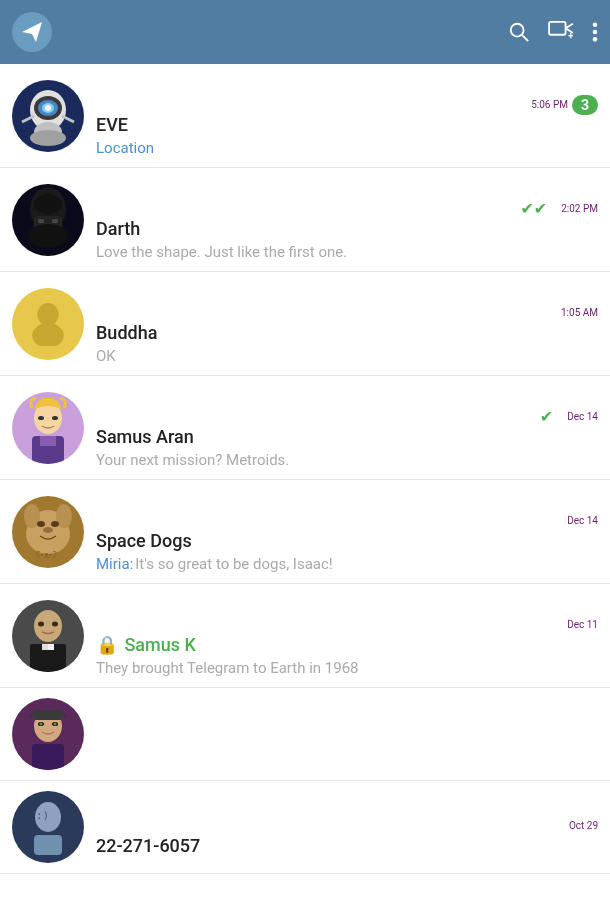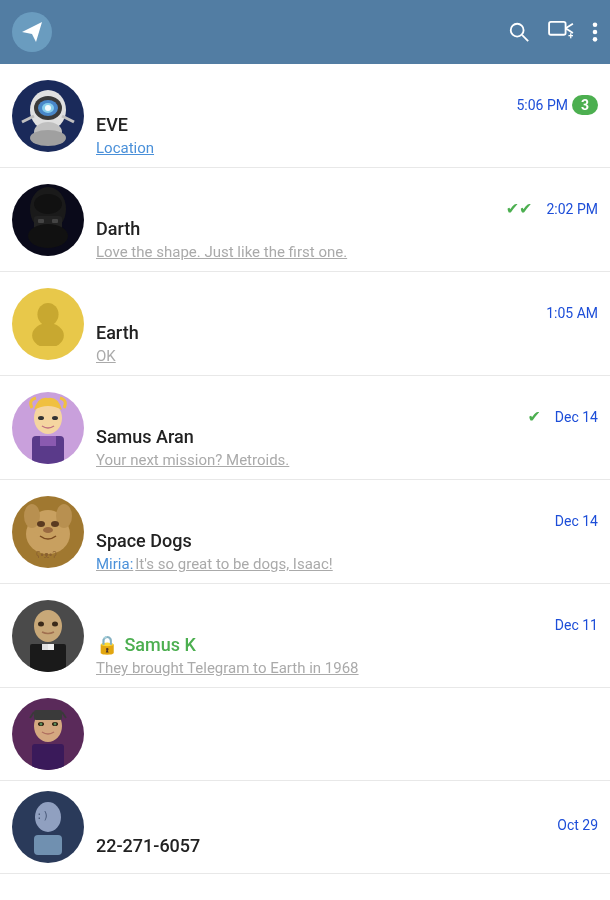--- a/index.html
+++ b/index.html
@@ -104,33 +104,32 @@
       font-weight: 500;
       color: #222;
       display: flex;
       gap: 6px;
       margin-top: 40px;
     }
     .chat-name.green {
       color: #4caf50;
     }
     .chat-time {
-      font-size: 14px;
-      color: #1d4ed8;
+      font-size: 10px;
+      color: #701a75;
       flex-shrink: 0;
       margin-left: 8px;
     }
     .chat-preview {
       font-size: 15px;
       color: #aaa;
       white-space: nowrap;
       overflow: hidden;
       text-overflow: ellipsis;
       max-width: 430px;
-      text-decoration: underline;
     }
     .chat-preview.blue {
       color: #4a90d9;
     }
     .badge {
       background: #4caf50;
       color: #fff;
       border-radius: 12px;
       padding: 2px 9px;
       font-size: 14px;
@@ -258,21 +257,21 @@
     <div class="avatar-placeholder">
       <svg viewBox="0 0 44 50" fill="#c8a830">
         <ellipse cx="22" cy="14" rx="12" ry="13" fill="#c8a830"></ellipse>
         <ellipse cx="22" cy="38" rx="18" ry="14" fill="#c8a830"></ellipse>
       </svg>
     </div>
     <div class="chat-content">
       <div class="chat-top">
         <div class="chat-name">
 
-          <span>Earth</span>
+          <span>Buddha</span>
         </div>
         <div style="display:flex;align-items:center;gap:4px;">
 
           <span class="chat-time">1:05 AM</span>
 
         </div>
       </div>
       <div class="chat-preview">OK</div>
     </div>
   </div>

